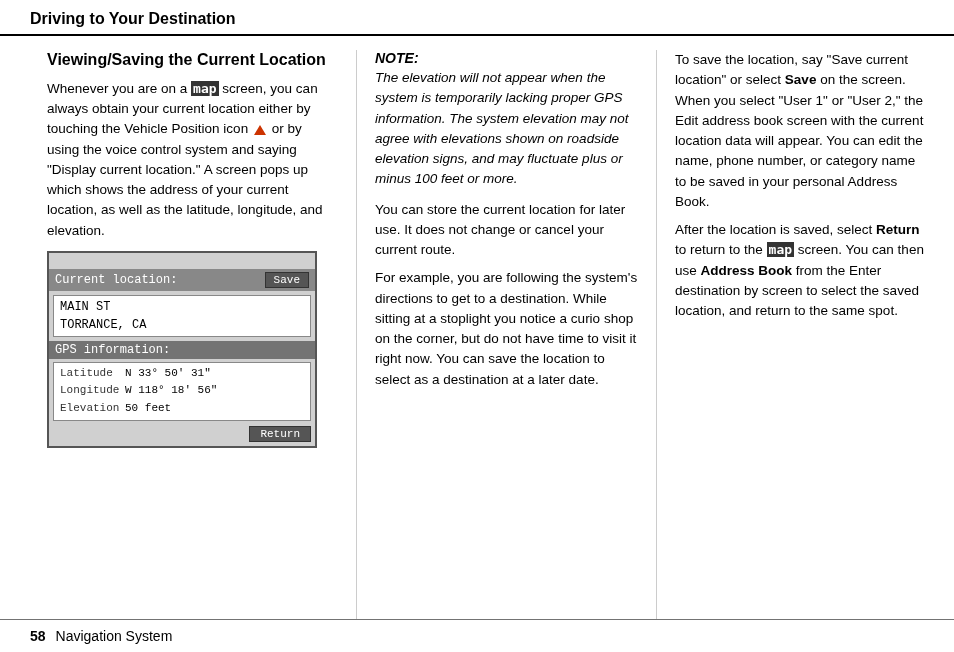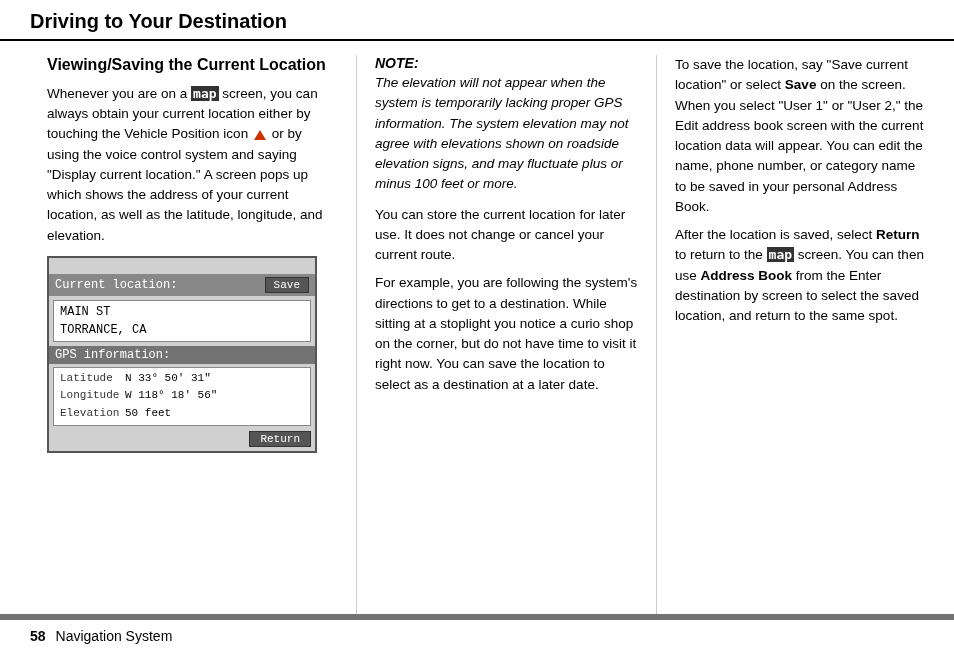--- a/index.html
+++ b/index.html
@@ -22,21 +22,21 @@
     }
 
     
     .page-title-bar {
       padding: 10px 30px 6px 30px;
       border-bottom: 2px solid #000;
       margin-bottom: 0;
     }
 
     .page-title-text {
-      font-size: 20px;
+      font-size: 16px;
       font-weight: bold;
       font-family: Arial, sans-serif;
     }
 
     
     .main-content {
       display: flex;
       flex: 1;
       padding: 14px 30px 0 47px;
       gap: 0;
@@ -216,21 +216,21 @@
 
     .bold-word {
       font-weight: bold;
     }
 
     
     .page-footer {
       display: flex;
       align-items: center;
       padding: 8px 30px 8px 30px;
-      border-top: 6px solid #737373;
+      border-top: 1px solid #737373;
       margin-top: auto;
       text-align: right;
     }
 
     .page-number {
       font-size: 14px;
       font-weight: bold;
       font-family: Arial, sans-serif;
       margin-right: 10px;
     }

